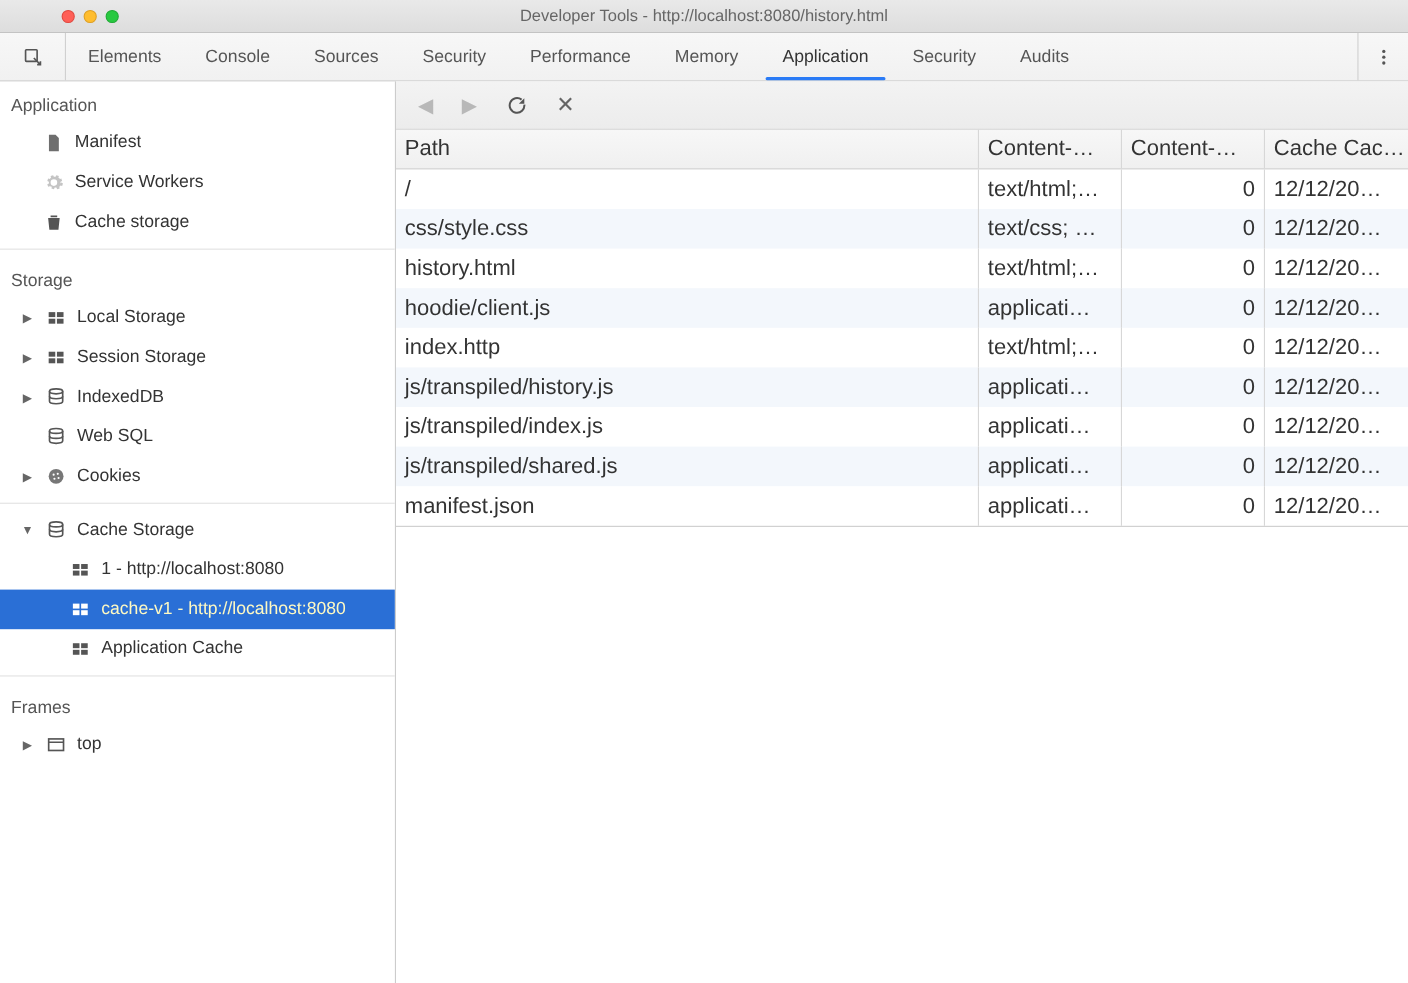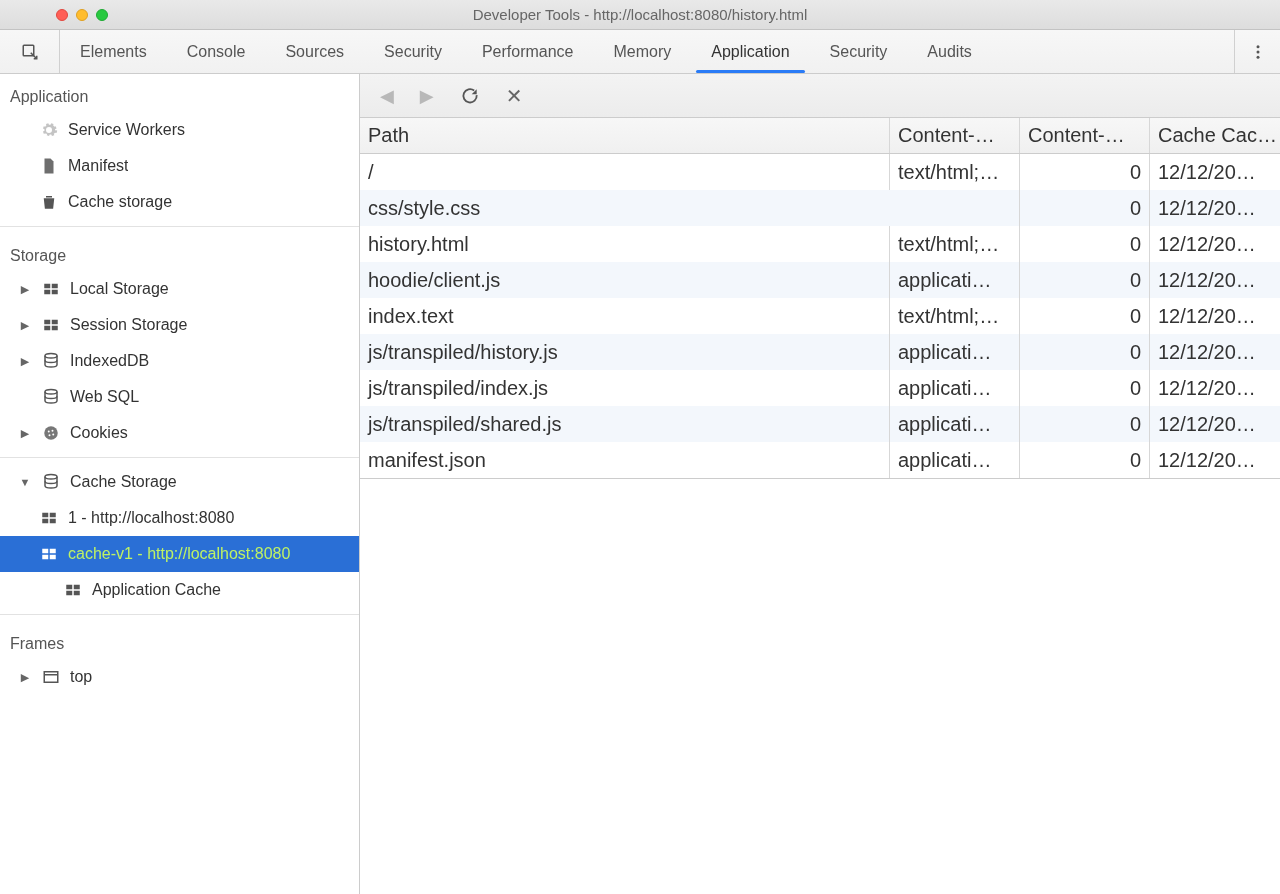--- a/index.html
+++ b/index.html
@@ -17,22 +17,22 @@
   .tab { padding: 0 20px; height:100%; display:flex; align-items:center; cursor:default; }
   .tab.active { color:#333; position:relative; }
   .tab.active::after { content:""; position:absolute; left:5px; right:5px; bottom:0; height:3px; background:#2a7bf6; border-radius:2px; }
   .tab-suffix { margin-left:auto; width:46px; display:flex; align-items:center; justify-content:center; height:100%; border-left:1px solid #d0d0d0; }
   .body { flex:1; display:flex; min-height:0; }
   .sidebar { width: 360px; border-right:1px solid #ccc; overflow:auto; }
   .section-label { font-size:16px; color:#555; padding: 14px 0 6px 10px; }
   .sidebar .item { display:flex; align-items:center; height:36px; font-size:16px; padding-left:36px; gap:10px; }
   .sidebar .item.indent1 { padding-left:18px; }
   .sidebar .item.indent2 { padding-left:40px; }
-  .sidebar .item.indent3 { padding-left:40px; }
-  .sidebar .item.selected { background:#2a6fd6; color:#bef264; }
+  .sidebar .item.indent3 { padding-left:64px; }
+  .sidebar .item.selected { background:#2a6fd6; color:#fef9c3; }
   .sidebar hr { border:none; border-top:1px solid #e2e2e2; margin:6px 0; }
   .icon { display:inline-flex; width:18px; height:18px; align-items:center; justify-content:center; color:#555; flex-shrink:0; }
   .item.selected .icon { color:#fff; }
   .expand { width:14px; text-align:center; color:#666; font-size:11px; }
   .content { flex:1; display:flex; flex-direction:column; min-width:0; }
   .toolbar { height:44px; background:linear-gradient(#f3f3f3,#ececec); border-bottom:1px solid #ccc; display:flex; align-items:center; padding-left:20px; gap:26px; font-size:18px; color:#666; }
   .toolbar .disabled { color:#b8b8b8; }
   .table { flex:0 0 auto; border-bottom:1px solid #ccc; }
   .thead, .trow { display:flex; font-size:20px; align-items:center; }
   .thead { height:36px; background:linear-gradient(#f7f7f7,#f0f0f0); border-bottom:1px solid #ccc; }
@@ -92,33 +92,33 @@
     </div>
   </div>
 
   <div class="body">
     <div class="sidebar">
       <div class="section-label">Application</div>
       <div id="app-items">
           <div class="item indent2">
             <span class="icon">
               <svg viewBox="0 0 24 24" fill="currentColor">
+                <path d="M6 2h8l4 4v16H6z" opacity="0.85"></path>
+              </svg>
+            </span>
+            <span style="overflow: hidden; text-overflow: ellipsis; white-space: nowrap;">Manifest</span>
+          </div>
+          <div class="item indent2">
+            <span class="icon">
+              <svg viewBox="0 0 24 24" fill="currentColor">
                 <path d="M12 8a4 4 0 100 8 4 4 0 000-8zm9 4l2 1-1 3-2-.5a8 8 0 01-1.5 1.5l.5 2-3 1-1-2a8 8 0 01-2 0l-1 2-3-1 .5-2A8 8 0 017 16.5L5 17l-1-3 2-1a8 8 0 010-2l-2-1 1-3 2 .5A8 8 0 018.5 6L8 4l3-1 1 2a8 8 0 012 0l1-2 3 1-.5 2A8 8 0 0119.5 7.5L21 7l1 3-2 1a8 8 0 010 2z" opacity="0.35"></path>
                 <circle cx="12" cy="12" r="3" fill="#fff"></circle>
               </svg>
             </span>
             <span style="overflow: hidden; text-overflow: ellipsis; white-space: nowrap;">Service Workers</span>
-          </div>
-          <div class="item indent2">
-            <span class="icon">
-              <svg viewBox="0 0 24 24" fill="currentColor">
-                <path d="M6 2h8l4 4v16H6z" opacity="0.85"></path>
-              </svg>
-            </span>
-            <span style="overflow: hidden; text-overflow: ellipsis; white-space: nowrap;">Manifest</span>
           </div>
           <div class="item indent2">
             <span class="icon">
               <svg viewBox="0 0 24 24" fill="currentColor">
                 <path d="M5 7h14l-1.5 14h-11zM8 4h8v2H8z"></path>
               </svg>
             </span>
             <span style="overflow: hidden; text-overflow: ellipsis; white-space: nowrap;">Cache storage</span>
           </div>
         </div>
@@ -270,37 +270,38 @@
         </div>
         <div id="rows">
             <div class="trow">
               <div class="cell col-path">/</div>
               <div class="cell col-ct">text/html;…</div>
               <div class="cell col-cl">0</div>
               <div class="cell col-tc">12/12/20…</div>
             </div>
             <div class="trow alt">
               <div class="cell col-path">css/style.css</div>
+              <div class="cell col-ct">text/css; …</div>
               <div class="cell col-cl">0</div>
               <div class="cell col-tc">12/12/20…</div>
             </div>
             <div class="trow">
               <div class="cell col-path">history.html</div>
               <div class="cell col-ct">text/html;…</div>
               <div class="cell col-cl">0</div>
               <div class="cell col-tc">12/12/20…</div>
             </div>
             <div class="trow alt">
               <div class="cell col-path">hoodie/client.js</div>
               <div class="cell col-ct">applicati…</div>
               <div class="cell col-cl">0</div>
               <div class="cell col-tc">12/12/20…</div>
             </div>
             <div class="trow">
-              <div class="cell col-path">index.text</div>
+              <div class="cell col-path">index.http</div>
               <div class="cell col-ct">text/html;…</div>
               <div class="cell col-cl">0</div>
               <div class="cell col-tc">12/12/20…</div>
             </div>
             <div class="trow alt">
               <div class="cell col-path">js/transpiled/history.js</div>
               <div class="cell col-ct">applicati…</div>
               <div class="cell col-cl">0</div>
               <div class="cell col-tc">12/12/20…</div>
             </div>

